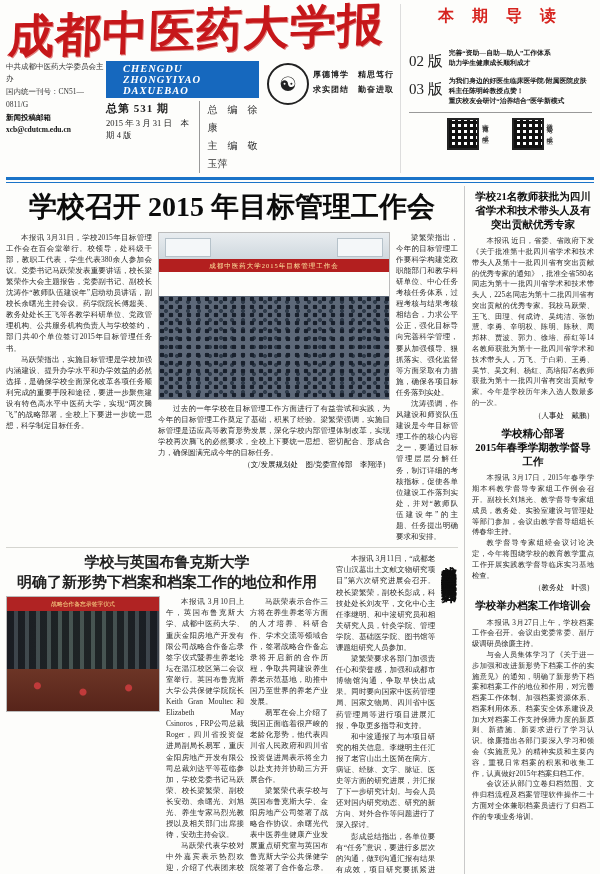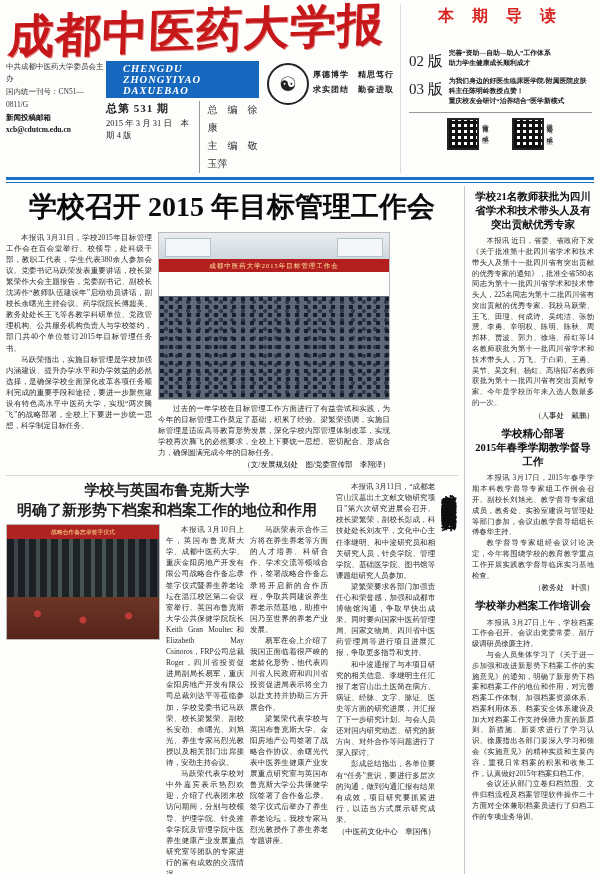--- a/index.html
+++ b/index.html
@@ -189,20 +189,24 @@
               </div>
               <div class="ph-banner">成都中医药大学2015年目标管理工作会</div>
               <div class="ph-stage"></div>
               <div class="ph-crowd"></div>
             </figure>
             <div class="body">
                 <p class="p">过去的一年学校在目标管理工作方面进行了有益尝试和实践，为今年的目标管理工作奠定了基础，积累了经验。梁繁荣强调，实施目标管理是适应高等教育形势发展，深化学校内部管理体制改革，实现学校再次腾飞的必然要求，全校上下要统一思想、密切配合、形成合力，确保圆满完成今年的目标任务。</p>
               </div>
             <div class="sig">（文/发展规划处　图/党委宣传部　李翔泽）</div>
           </div>
+          <div class="lead-c3 body">
+              <p class="p">梁繁荣指出，今年的目标管理工作要科学构建党政职能部门和教学科研单位、中心任务考核任务体系，过程考核与结果考核相结合，力求公平公正，强化目标导向完善科学管理，要从加强领导、狠抓落实、强化监督等方面采取有力措施，确保各项目标任务落到实处。</p>
+              <p class="p">沈涛强调，作风建设和师资队伍建设是今年目标管理工作的核心内容之一，要通过目标管理层层分解任务，制订详细的考核指标，促使各单位建设工作落到实处，并对“教师队伍建设年”的主题、任务提出明确要求和安排。</p>
+            </div>
         </div>
       </section>
 
       <div class="hsep"></div>
 
       <section class="band2">
         <div class="brooks">
           <h2 class="b-hl1">学校与英国布鲁克斯大学</h2>
           <h2 class="b-hl2">明确了新形势下档案和档案工作的地位和作用</h2>
           <div class="brooks-cols">

